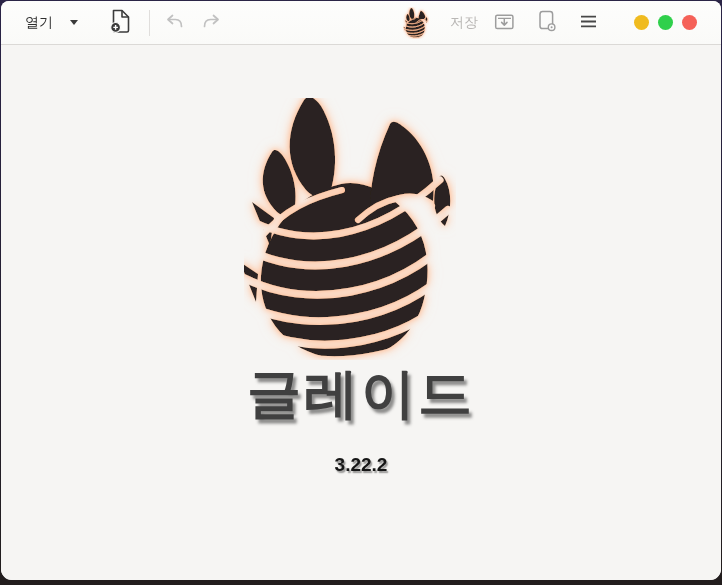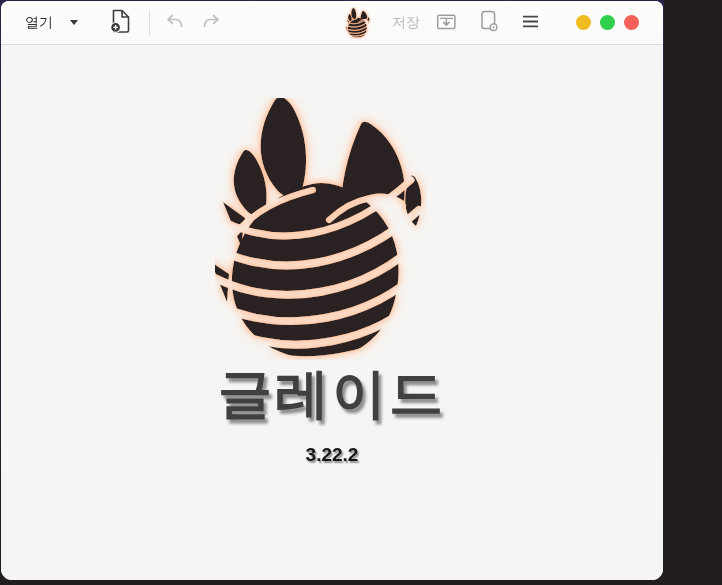--- a/index.html
+++ b/index.html
@@ -2,21 +2,21 @@
 <html><head>
 <meta charset="utf-8">
 <style>
   * { margin:0; padding:0; box-sizing:border-box; }
   html,body { width:722px; height:585px; overflow:hidden; }
   body {
     font-family: "Liberation Sans", "DejaVu Sans", sans-serif;
     background:#221d1d;
   }
   .desktop {
-    position:relative; width:664px; height:585px;
+    position:relative; width:722px; height:585px;
     background:linear-gradient(180deg,#2b2547 0%, #282244 6%, #241f30 55%, #221d1d 100%);
   }
   .window {
     position:absolute; left:1px; right:1px; top:1px; bottom:5px;
     border-radius:8px 8px 11px 11px;
     overflow:hidden;
     background:#f6f5f3;
     display:flex; flex-direction:column;
   }
   
@@ -52,21 +52,21 @@
     background:#f6f5f3;
   }
   .big-logo { margin-top:53px; position:relative; left:-11px; }
   .app-name {
     margin-top:-6px;
     font-size:54px; font-weight:bold; letter-spacing:3px;
     color:#404040;
     text-shadow:3px 4px 3px rgba(35,35,35,0.50);
   }
   .version {
-    margin-top:13px;
+    margin-top:23px;
     font-size:19px; font-weight:bold; color:#161616;
     text-shadow:1.5px 2px 1.5px rgba(0,0,0,0.40);
   }
 </style>
 </head>
 <body>
 
 <div class="desktop">
   <div class="window">
 

